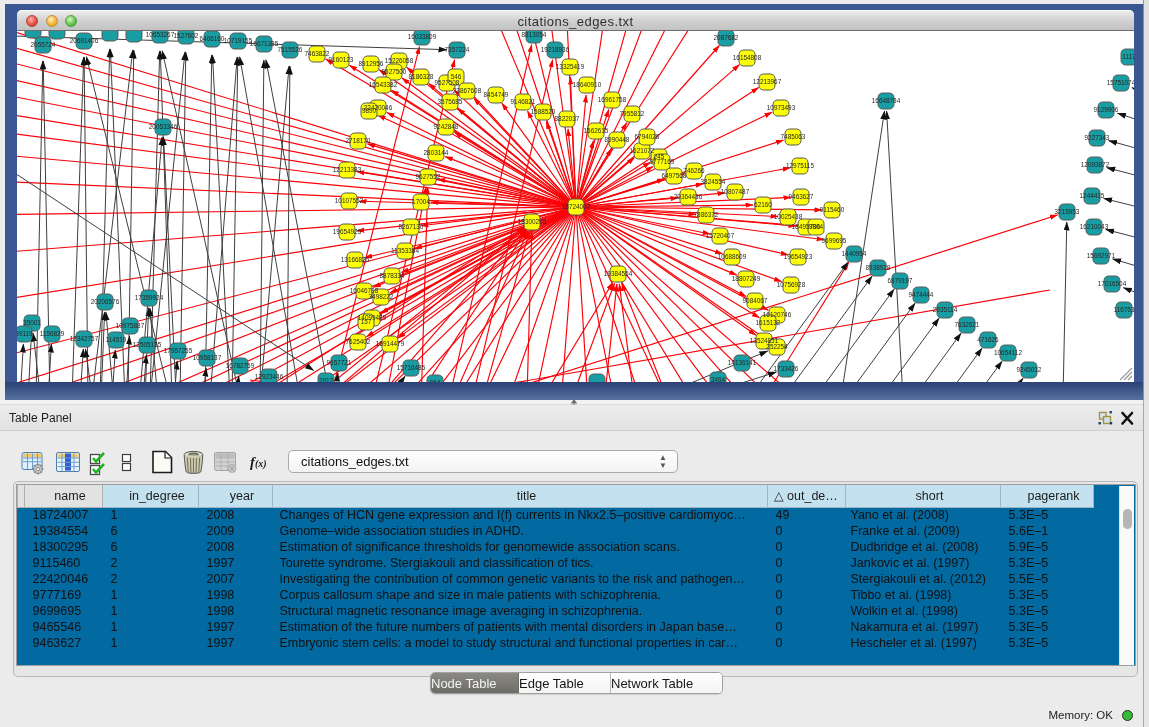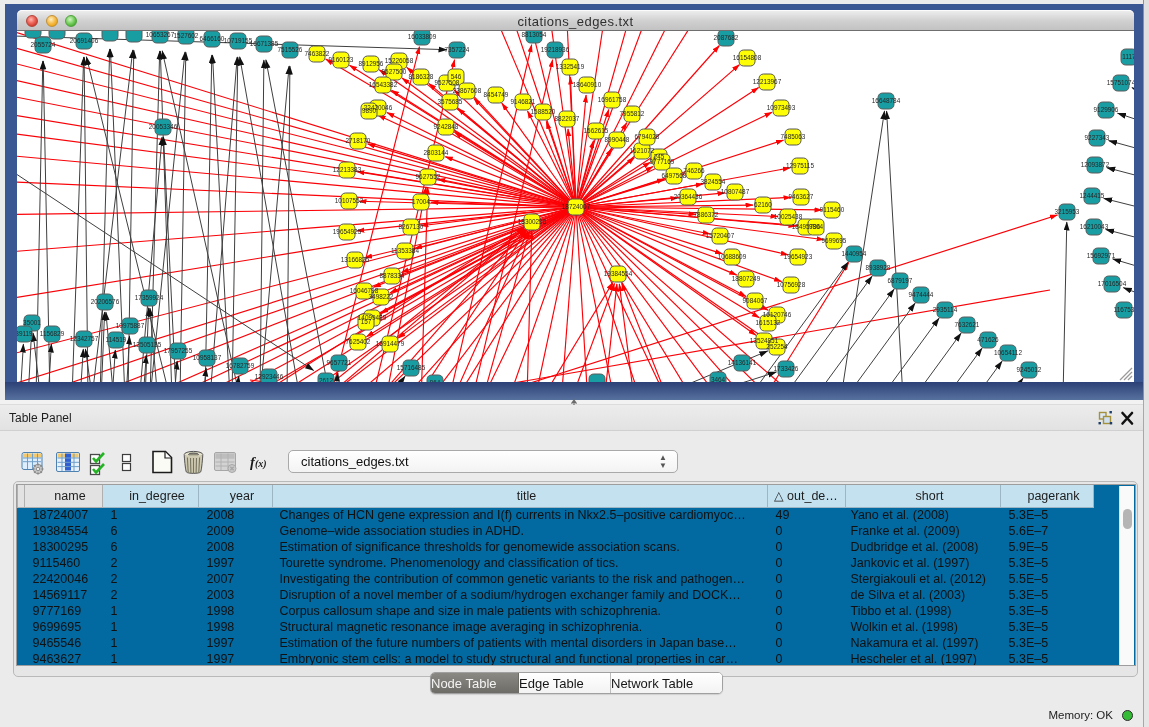--- a/index.html
+++ b/index.html
@@ -696,61 +696,51 @@
             <td>5.3E–5</td>
           </tr>
       <tr>
             <td></td>
             <td>19384554</td>
             <td>6</td>
             <td>2009</td>
             <td class="t">Genome–wide association studies in ADHD.</td>
             <td>0</td>
             <td class="s">Franke et al. (2009)</td>
-            <td>5.6E–7</td>
+            <td>5.6E–1</td>
           </tr>
       <tr>
             <td></td>
             <td>18300295</td>
             <td>6</td>
             <td>2008</td>
             <td class="t">Estimation of significance thresholds for genomewide association scans.</td>
             <td>0</td>
             <td class="s">Dudbridge et al. (2008)</td>
             <td>5.9E–5</td>
           </tr>
       <tr>
             <td></td>
             <td>9115460</td>
             <td>2</td>
             <td>1997</td>
-            <td class="t">Tourette syndrome. Phenomenology and classification of tics.</td>
+            <td class="t">Tourette syndrome. Stergiakouli and classification of tics.</td>
             <td>0</td>
             <td class="s">Jankovic et al. (1997)</td>
             <td>5.3E–5</td>
           </tr>
       <tr>
             <td></td>
             <td>22420046</td>
             <td>2</td>
             <td>2007</td>
             <td class="t">Investigating the contribution of common genetic variants to the risk and pathogen…</td>
             <td>0</td>
             <td class="s">Stergiakouli et al. (2012)</td>
             <td>5.5E–5</td>
-          </tr>
-      <tr>
-            <td></td>
-            <td>14569117</td>
-            <td>2</td>
-            <td>2003</td>
-            <td class="t">Disruption of a novel member of a sodium/hydrogen exchanger family and DOCK…</td>
-            <td>0</td>
-            <td class="s">de Silva et al. (2003)</td>
-            <td>5.3E–5</td>
           </tr>
       <tr>
             <td></td>
             <td>9777169</td>
             <td>1</td>
             <td>1998</td>
             <td class="t">Corpus callosum shape and size in male patients with schizophrenia.</td>
             <td>0</td>
             <td class="s">Tibbo et al. (1998)</td>
             <td>5.3E–5</td>

